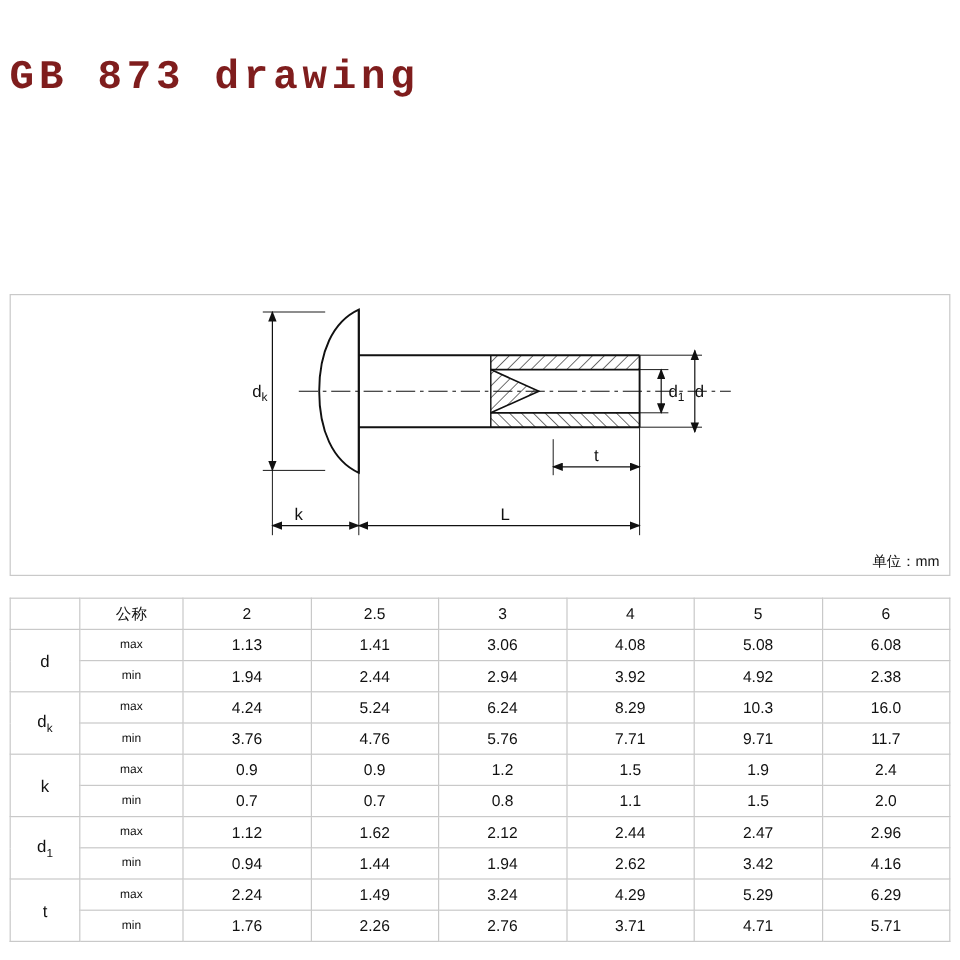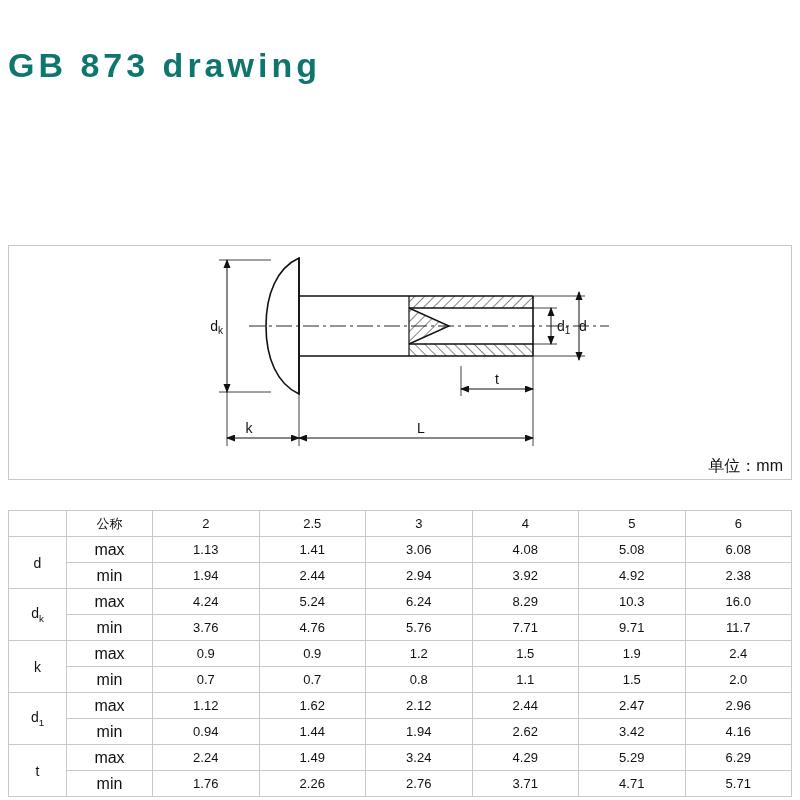--- a/index.html
+++ b/index.html
@@ -18,58 +18,58 @@
     position: absolute;
     left: 0; top: 0;
     width: 800px; height: 800px;
   }
 
   
   .title {
     position: absolute;
     left: 8px;
     top: 46px;
-    font-family: Liberation Sans, sans-serif;
+    font-family: Liberation Mono, monospace;
     font-size: 34px;
     letter-spacing: 4px;
-    color: #0f766e;
+    color: #7f1d1d;
     font-weight: bold;
     white-space: nowrap;
   }
 
   
   .drawing-panel {
     position: absolute;
     left: 8px;
     top: 245px;
     width: 784px;
     height: 235px;
     border: 1px solid #c9c9c9;
     box-sizing: border-box;
     background: #fff;
   }
   .unit-label {
     position: absolute;
     right: 8px;
     bottom: 2px;
-    font-size: 16px;
+    font-size: 12px;
     color: #111;
     font-family: "Liberation Sans", sans-serif;
   }
   .svg-holder {
     position: absolute;
     left: 0; top: 0;
     width: 784px; height: 235px;
   }
 
   
   .table-wrap {
     position: absolute;
     left: 8px;
-    top: 510px;
+    top: 498px;
     width: 678px;
   }
   table.spec {
     border-collapse: collapse;
     width: 784px;
     table-layout: fixed;
     font-size: 13px;
     color: #111;
   }
   table.spec td, table.spec th {
@@ -81,21 +81,21 @@
   }
   table.spec th {
     font-size: 13px;
   }
   .col-sym { width: 58px; }
   .col-kind { width: 86px; }
   .symcell {
     font-size: 14px;
   }
   .kindcell {
-    font-size: 16px;
+    font-size: 10px;
   }
   sub { font-size: 0.7em; }
 </style>
 </head>
 <body>
 
 <div class="page">
 
   <div class="title">GB 873 drawing</div>
 

